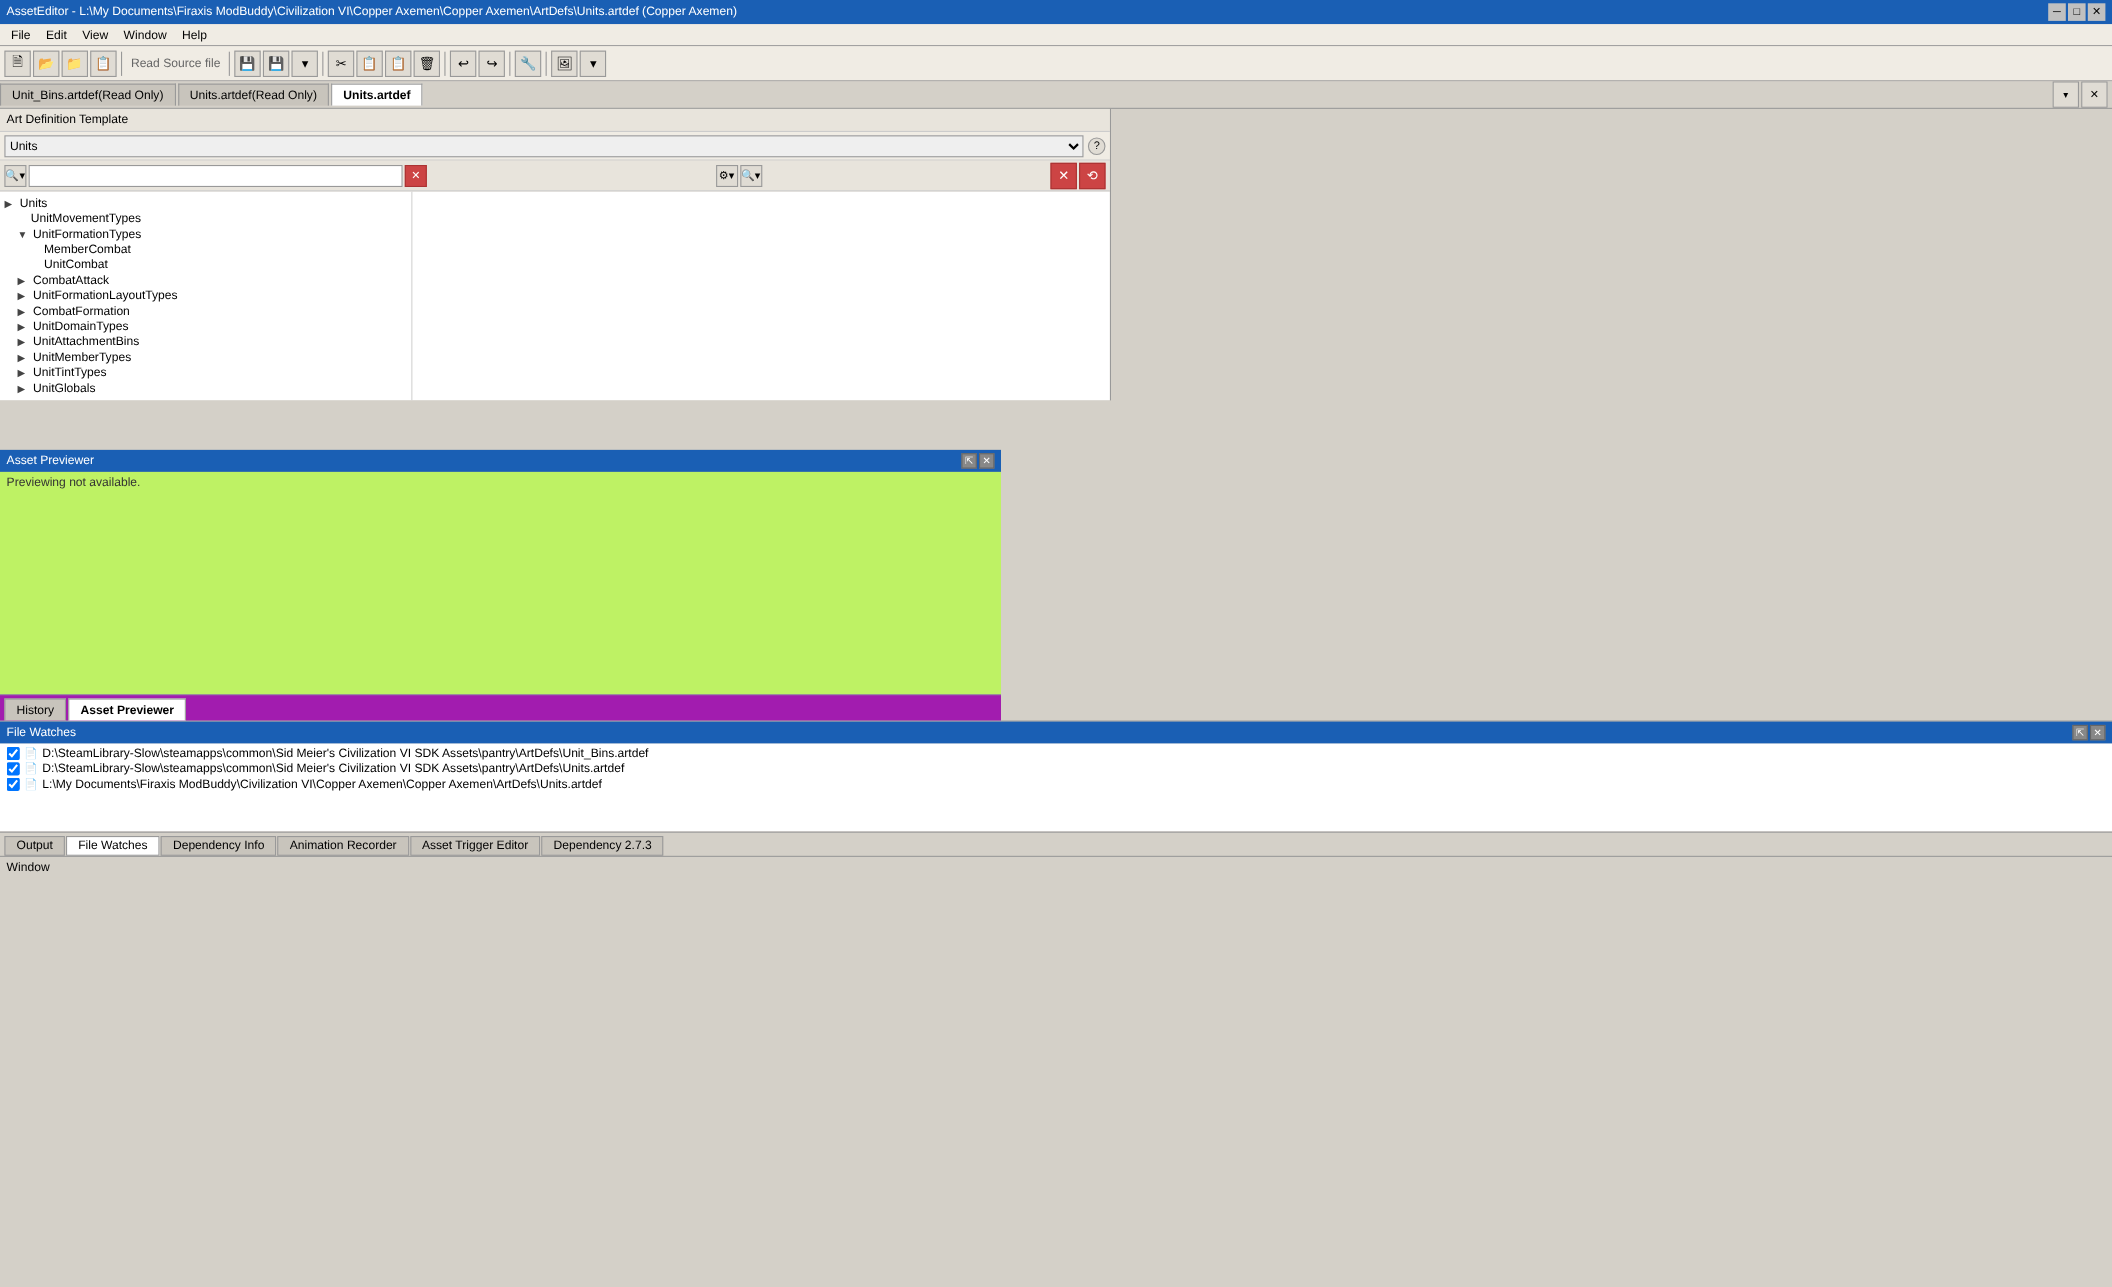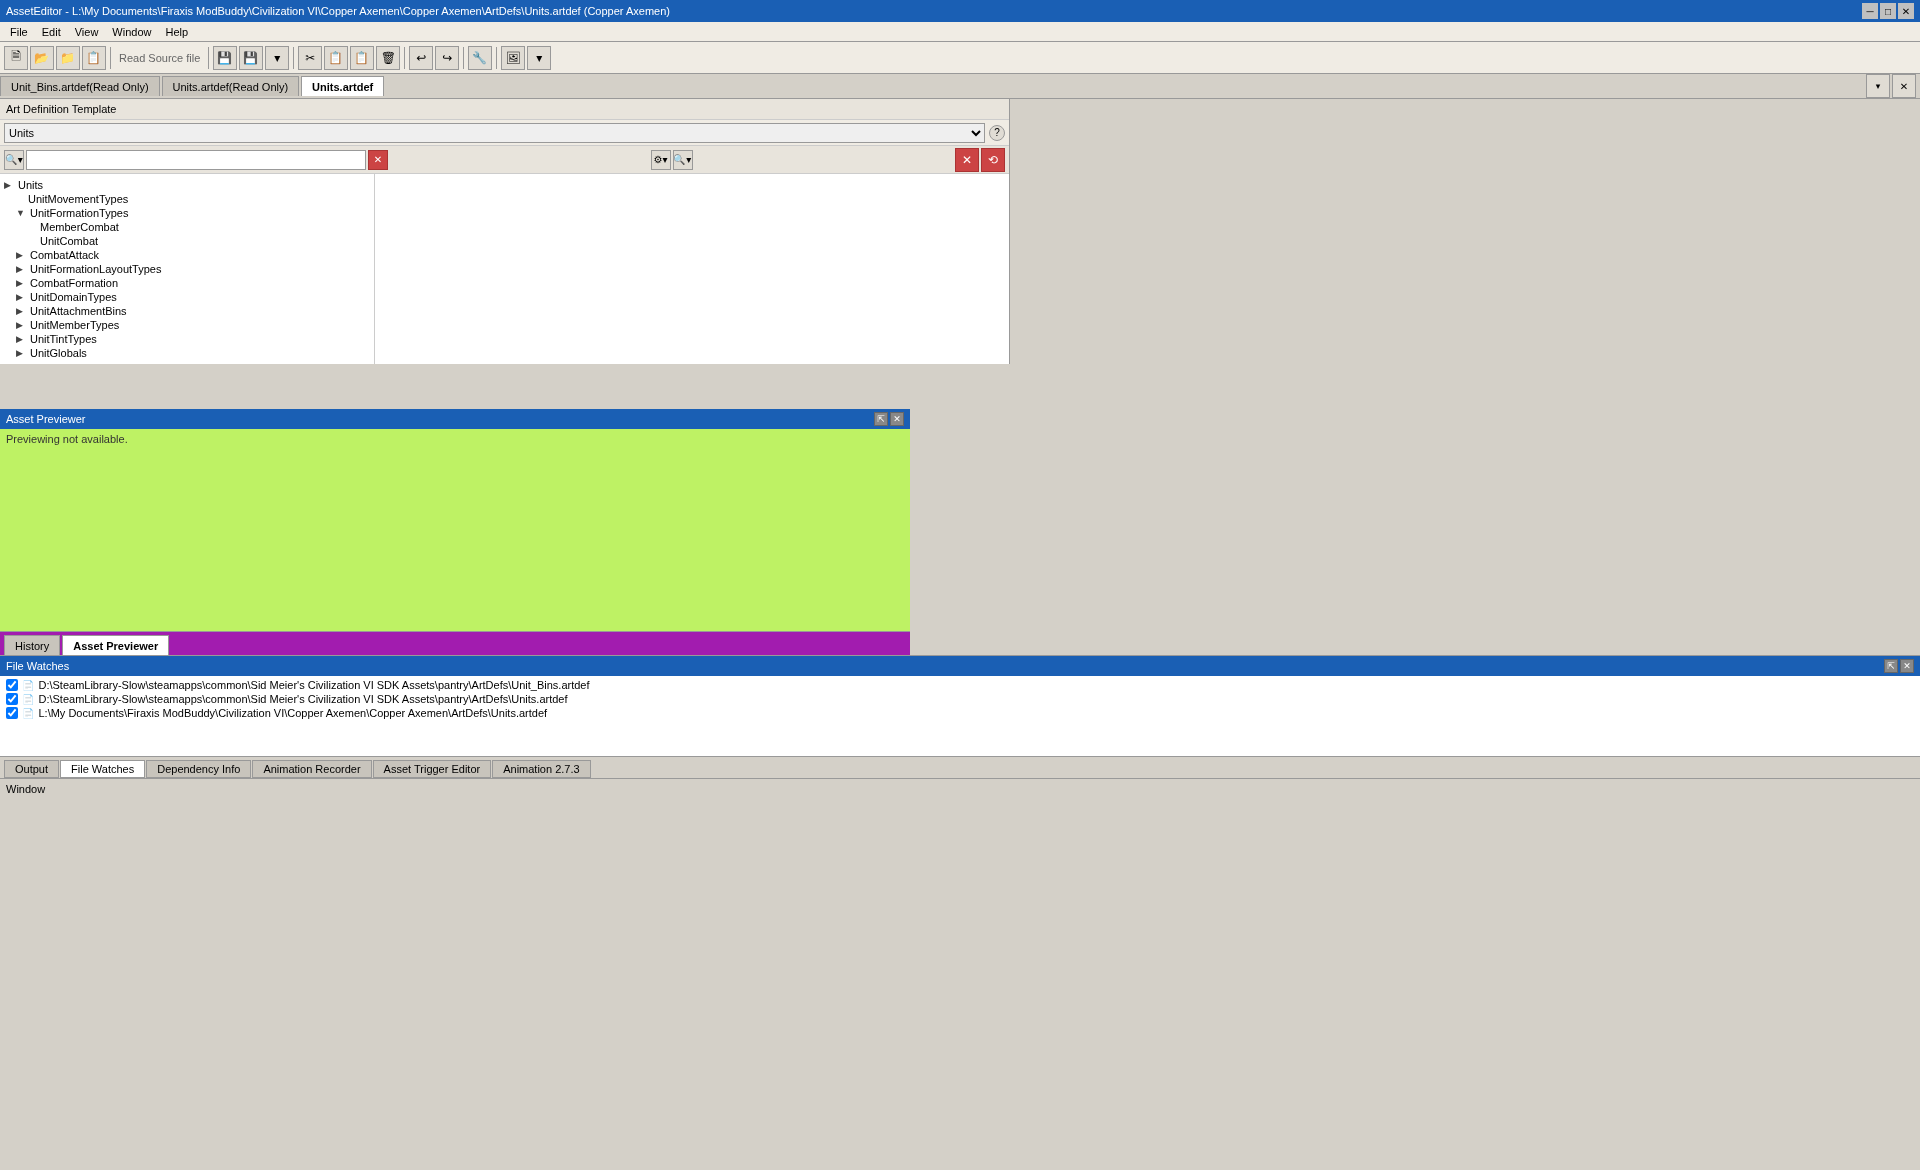--- a/index.html
+++ b/index.html
@@ -507,19 +507,19 @@
   <div class="status-tab">
     <span>Dependency Info</span>
   </div>
   <div class="status-tab">
     <span>Animation Recorder</span>
   </div>
   <div class="status-tab">
     <span>Asset Trigger Editor</span>
   </div>
   <div class="status-tab">
-    <span>Animation 2.7.3</span>
+    <span>Dependency 2.7.3</span>
   </div>
 </div>
 
 <div id="status-bar" style="background:#d4d0c8; height:20px; display:flex; align-items:center; padding:0 6px; border-top:1px solid #999; font-size:11px;">
   <span>Window</span>
 </div>
 
 </body></html>

